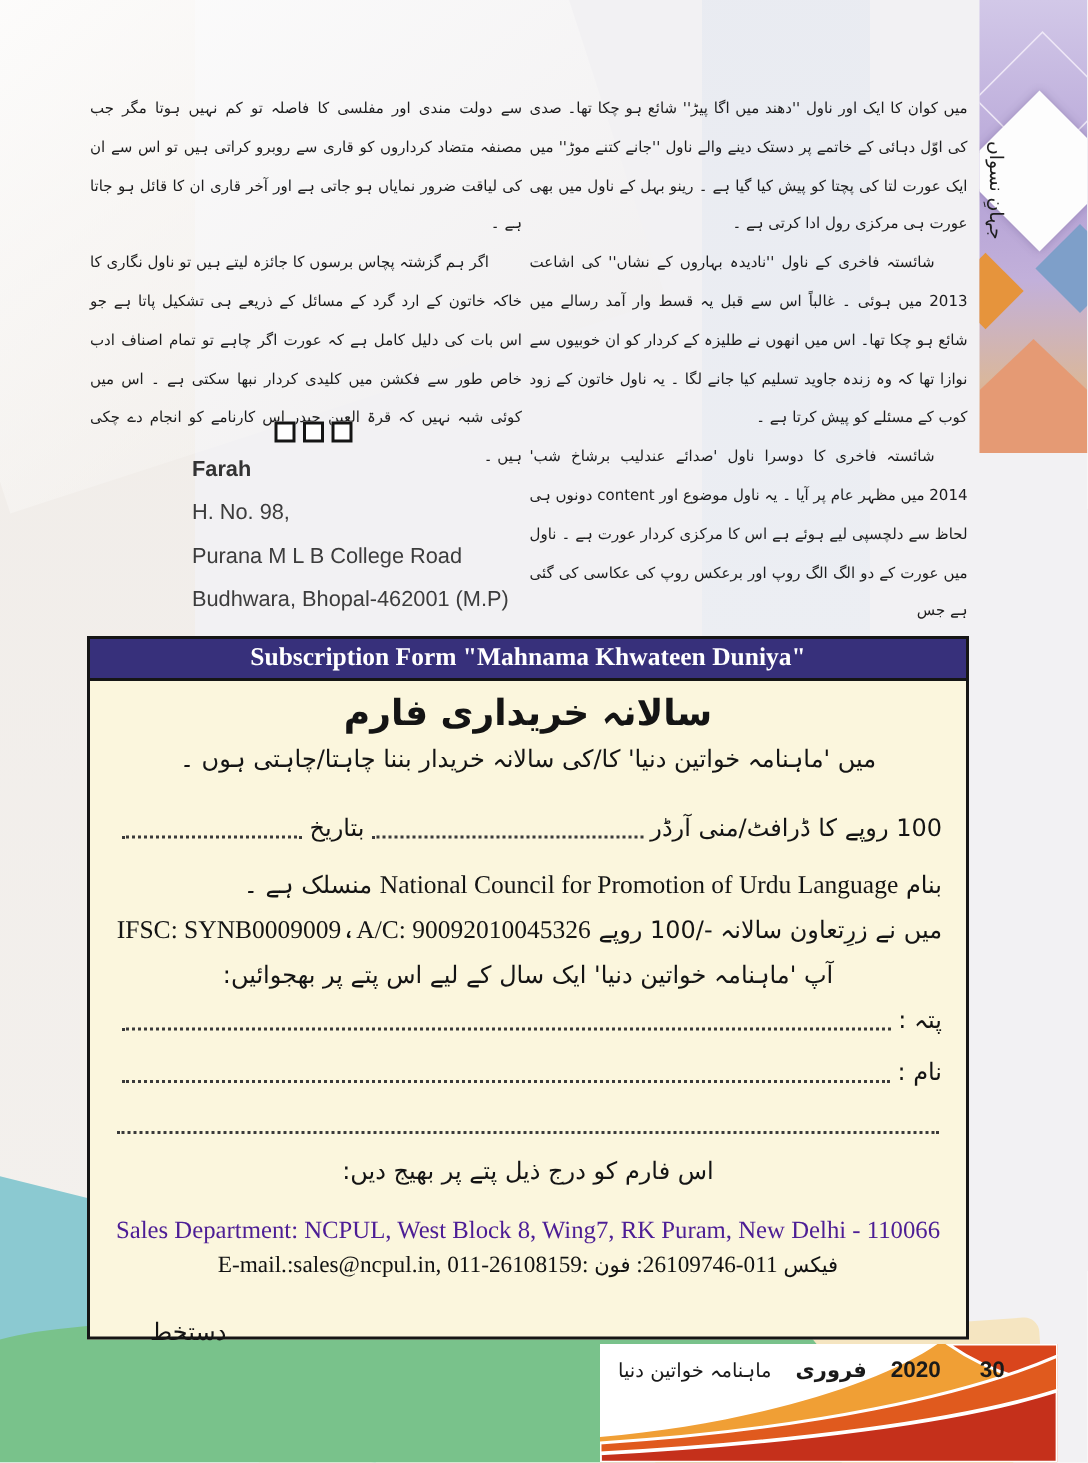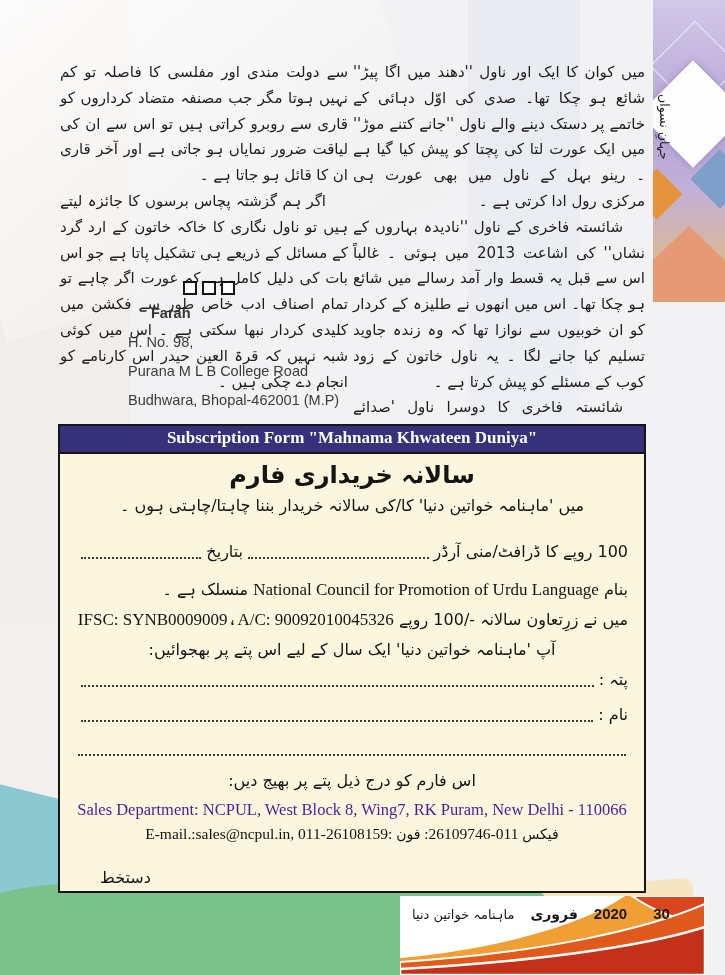--- a/index.html
+++ b/index.html
@@ -33,49 +33,49 @@
   .d-white{left:2px;top:76px;width:76px;height:76px;background:#fdfdfd;box-shadow:0 0 6px rgba(90,70,120,.35);}
   .d-blue{left:46px;top:158px;width:42px;height:42px;background:#7e9fc9;}
   .d-orange{left:-14px;top:176px;width:36px;height:36px;background:#e6943c;}
   .tab-salmon{position:absolute;left:0;top:226px;width:72px;height:76px;background:#e59a74;
     clip-path:polygon(50% 0,100% 45%,100% 100%,0 100%,0 45%);}
   .tab-label{position:absolute;left:4px;top:94px;writing-mode:vertical-rl;
     font-size:12.5px;color:#1e1e1e;letter-spacing:1px;z-index:3;}
 
   
   .col{position:absolute;z-index:2;direction:rtl;}
-  .col p{margin:0;text-align:justify;font-size:15px;line-height:25.8px;color:#1d1d1d;}
+  .col p{margin:0;text-align:justify;font-size:10px;line-height:25.8px;color:#1d1d1d;}
   .col p.ind{text-indent:22px;}
   .col-right{left:353px;top:60px;width:292px;}
   .col-left{left:60px;top:60px;width:288px;}
 
   .squares{position:absolute;left:183px;top:281px;z-index:2;display:flex;gap:5px;}
   .squares span{width:10px;height:10px;border:2.5px solid #141414;background:#fff;display:block;}
 
   .author{position:absolute;left:128px;top:299px;z-index:2;
     font-family:"Liberation Sans",sans-serif;font-size:14.5px;color:#3c3c3c;line-height:29px;}
-  .author .a-name{font-weight:bold;color:#333;margin-left:23px;}
+  .author .a-name{font-weight:bold;color:#333;}
 
   
   .form{position:absolute;left:58px;top:424px;width:588px;height:469px;z-index:3;
     box-sizing:border-box;border:2px solid #161616;background:#fbf6dd;}
   .form-header{background:#37307b;color:#ffffff;text-align:center;
     font-family:"Liberation Serif",serif;font-weight:bold;font-size:17px;
     padding:2px 0 4px;border-bottom:2px solid #161616;}
   .form-body{direction:rtl;padding:2px 16px 6px;color:#141414;font-size:16px;}
   .f-title{text-align:center;font-size:24px;font-weight:bold;line-height:34px;margin-top:2px;}
   .f-intro{text-align:center;line-height:28px;margin-bottom:20px;}
   .f-row{display:flex;align-items:flex-end;line-height:24px;margin-bottom:11px;}
   .dots{flex:1;border-bottom:2px dotted #3a3a3a;margin:0 5px 5px;height:1px;}
   .dots-full{border-bottom:2px dotted #3a3a3a;height:16px;margin:0 2px 10px;}
   .f-line{text-align:right;line-height:30px;}
   .ltr{direction:ltr;unicode-bidi:isolate;font-family:"Liberation Serif",serif;font-size:17px;}
   .f-send{text-align:center;line-height:29px;margin-bottom:4px;}
   .f-label{white-space:nowrap;}
-  .f-dispatch{text-align:center;line-height:30px;margin:2px 0 2px;}
+  .f-dispatch{text-align:center;line-height:30px;margin:2px 0 12px;}
   .f-sales{direction:ltr;text-align:center;font-family:"Liberation Serif",serif;
     font-size:16.5px;line-height:24px;color:#4c1d95;}
   .f-contact{direction:ltr;text-align:center;font-family:"Liberation Serif",serif;
     font-size:15.5px;line-height:24px;color:#111;}
   .f-contact .ur{font-family:"DejaVu Sans",sans-serif;font-size:14px;}
   .f-sign{text-align:left;padding:22px 0 0 24px;font-size:16px;}
 
   
   .footer-strip{position:absolute;left:400px;top:896px;width:305px;height:79px;
     background:#ffffff;z-index:4;}

